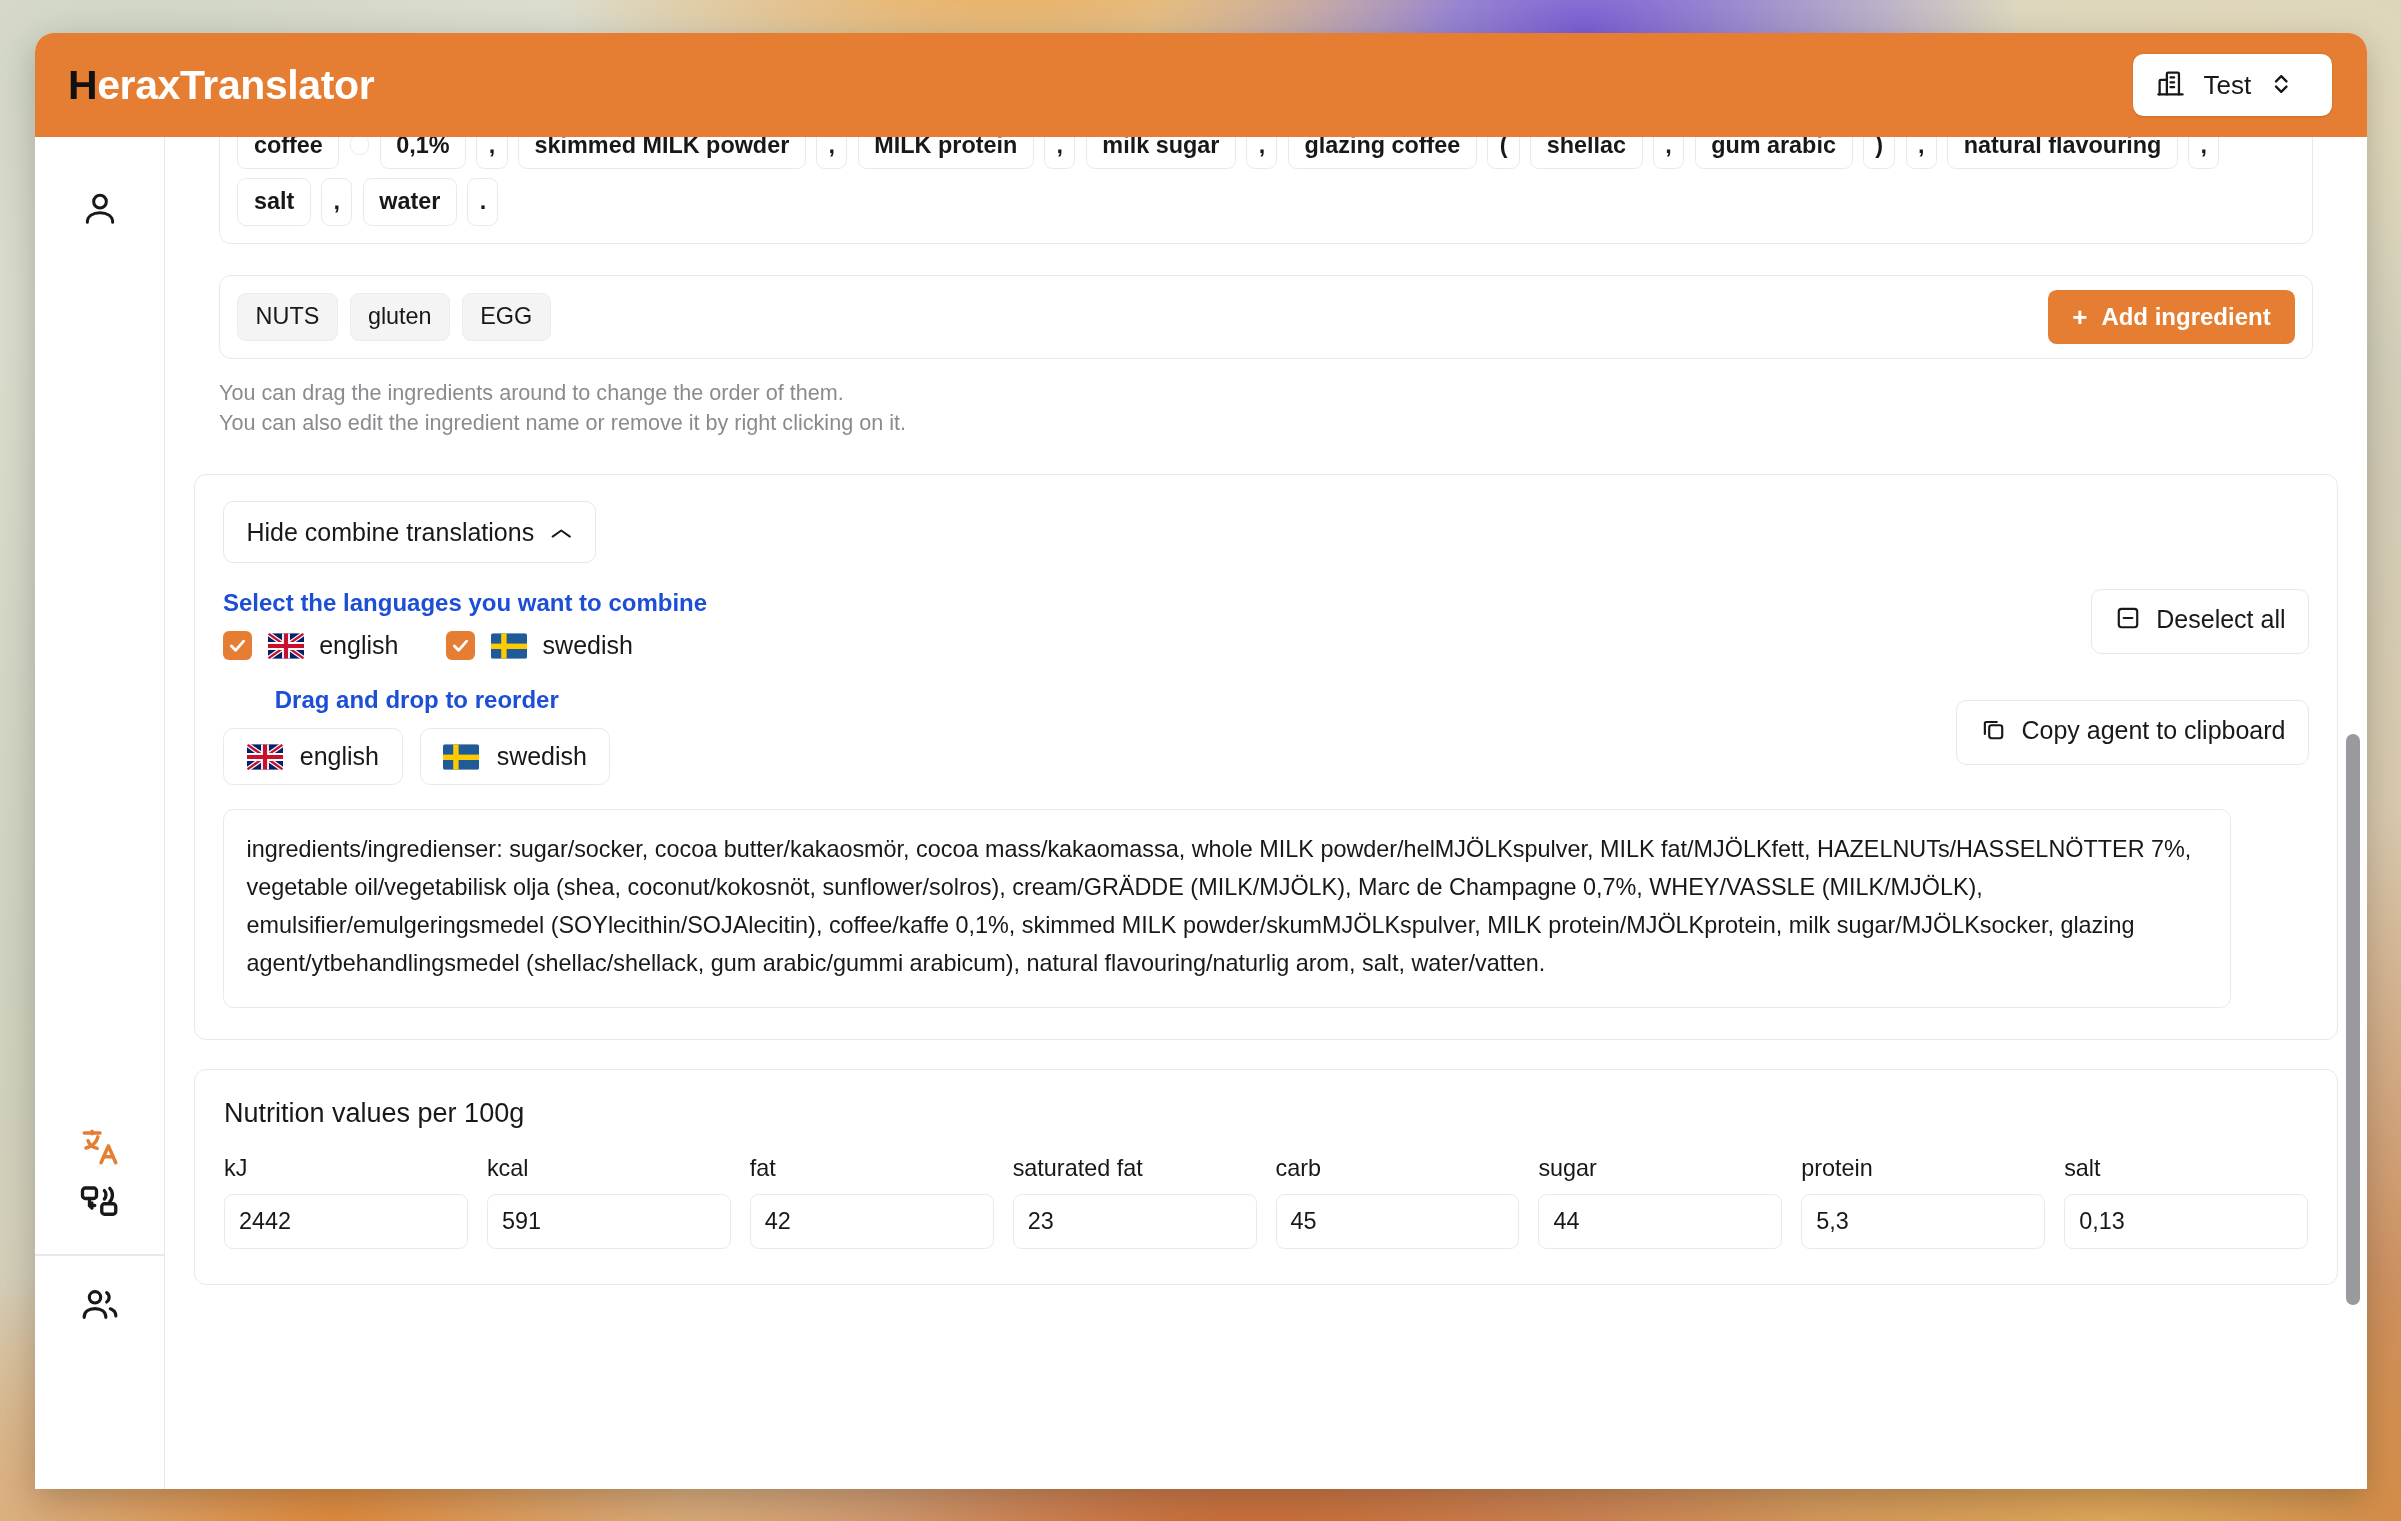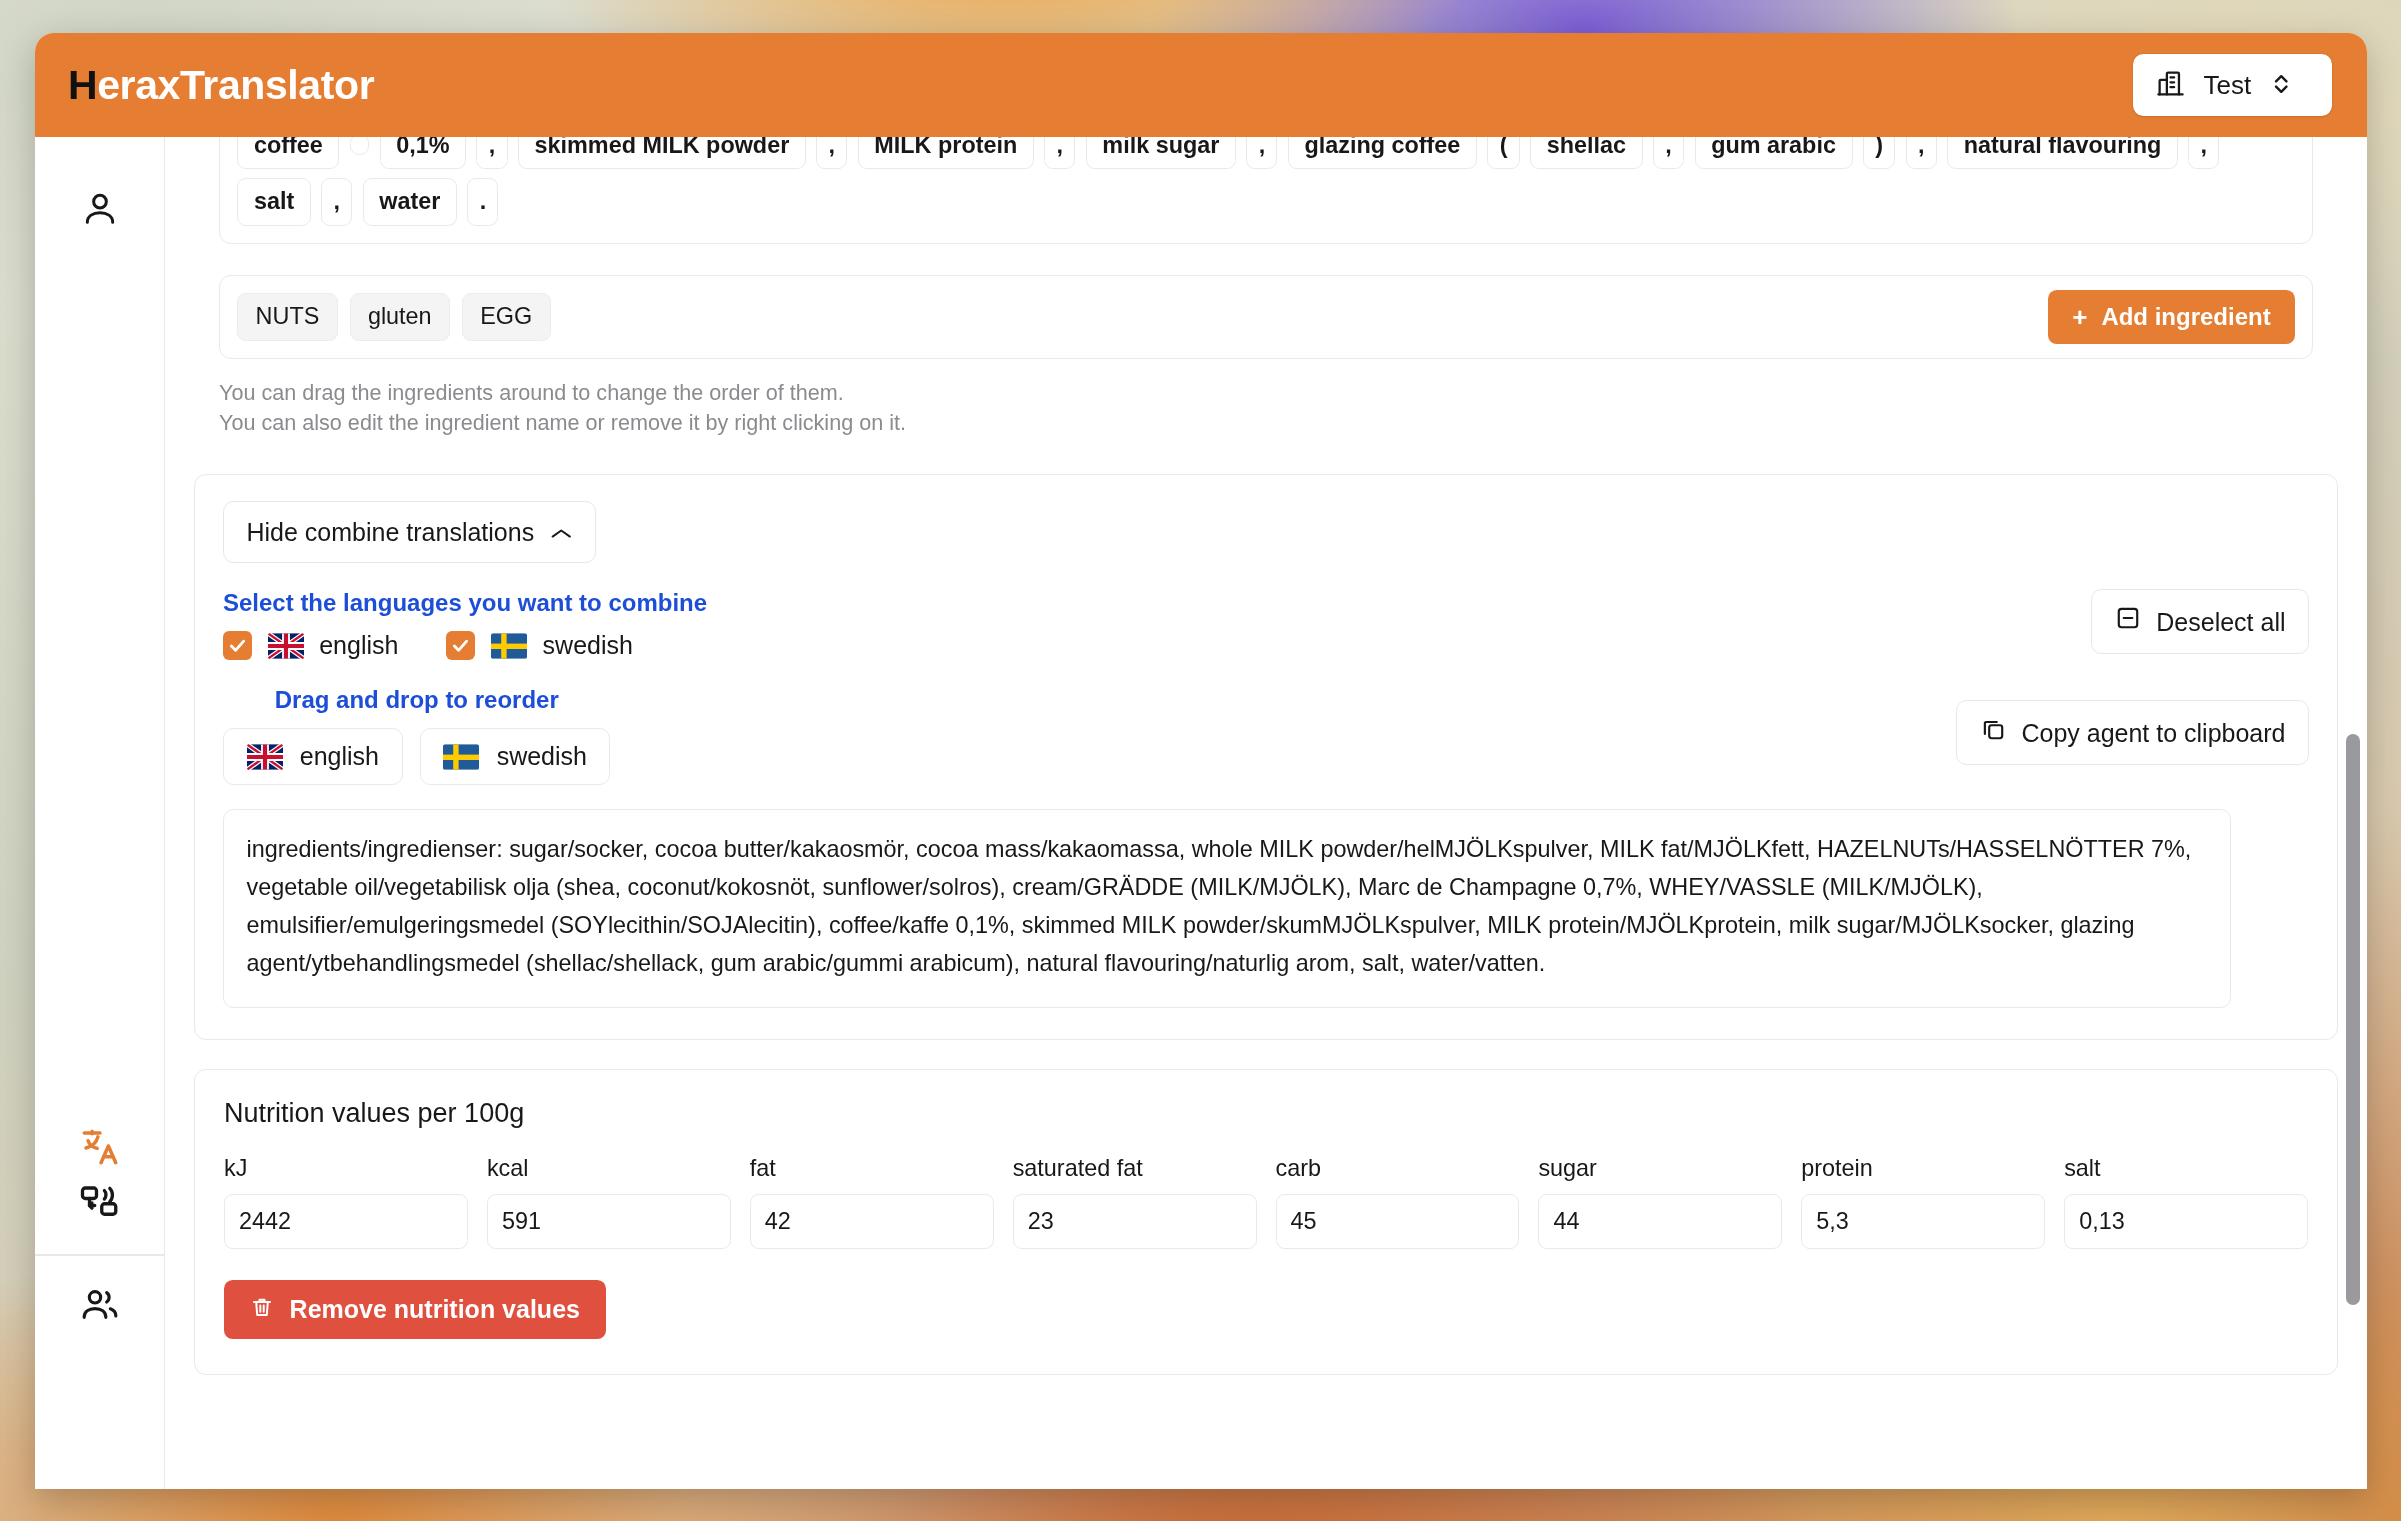--- a/index.html
+++ b/index.html
@@ -191,21 +191,21 @@
     padding: 26px 28px 31px 28px;
   }
   .btn-outline {
     background: #ffffff;
     border: 1.7px solid #e7e7e8;
     border-radius: 10.4px;
     font-family: inherit;
     font-size: 25px;
     color: #18181b;
     padding: 15.6px 22.5px;
-    display: inline-flex; align-items: flex-end; gap: 15.6px;
+    display: inline-flex; align-items: flex-start; gap: 15.6px;
     cursor: pointer;
   }
   .sub-label {
     font-size: 24px;
     font-weight: bold;
     color: #1d4ed8;
     margin-top: 26px;
     text-align: center;
   }
   .row-between { display: flex; align-items: center; justify-content: space-between; }
@@ -525,30 +525,19 @@
         <div class="nutri-grid" id="nutrigrid">
             <div><div class="nutri-head">kJ</div><input class="nutri-input" value="2442" style=""></div>
             <div><div class="nutri-head">kcal</div><input class="nutri-input" value="591" style=""></div>
             <div><div class="nutri-head">fat</div><input class="nutri-input" value="42" style=""></div>
             <div><div class="nutri-head">saturated fat</div><input class="nutri-input" value="23" style=""></div>
             <div><div class="nutri-head">carb</div><input class="nutri-input" value="45" style=""></div>
             <div><div class="nutri-head">sugar</div><input class="nutri-input" value="44" style=""></div>
             <div><div class="nutri-head">protein</div><input class="nutri-input" value="5,3" style=""></div>
             <div><div class="nutri-head">salt</div><input class="nutri-input" value="0,13" style=""></div>
           </div>
-        <button class="btn-danger">
-          <span>
-            <svg width="24" height="24" viewBox="0 0 24 24" fill="none" stroke="#ffffff" stroke-width="2" stroke-linecap="round" stroke-linejoin="round">
-              <path d="M4 7h16"></path>
-                <path d="M9.5 7V4.8h5V7"></path>
-              <path d="M6.2 7l1 13h9.6l1-13"></path>
-                <path d="M10.3 10.6v6.2M13.7 10.6v6.2"></path>
-            </svg>
-          </span>
-          <span>Remove nutrition values</span>
-        </button>
       </div>
 
       <div id="vscroll"></div>
     </div>
   </div>
 </div>
 
 
 </body></html>

